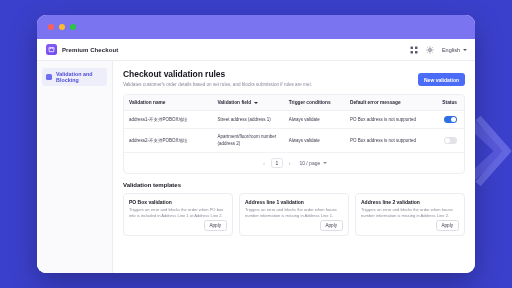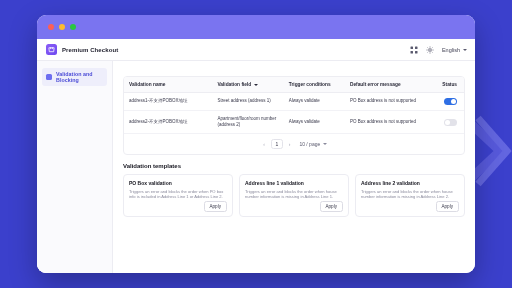--- a/index.html
+++ b/index.html
@@ -233,20 +233,27 @@
 
     <div class="sidebar">
       <div class="side-item">
         <span class="sq"></span>
         <span class="side-item-label">Validation and Blocking</span>
       </div>
     </div>
 
     <div class="main">
 
+      <div class="page-head">
+        <div class="page-head-text">
+          <div class="page-title">Checkout validation rules</div>
+          <div class="page-sub">Validates customer's order details based on set rules, and blocks submission if rules are met.</div>
+        </div>
+        <button class="btn-primary">New validation</button>
+      </div>
 
       <div class="table-card">
         <table>
           <thead>
             <tr>
               <th class="col-name">Validation name</th>
               <th class="col-field">
                 <span class="th-sort">
                   <span>Validation field</span>
                   <span class="sort-caret"></span>

